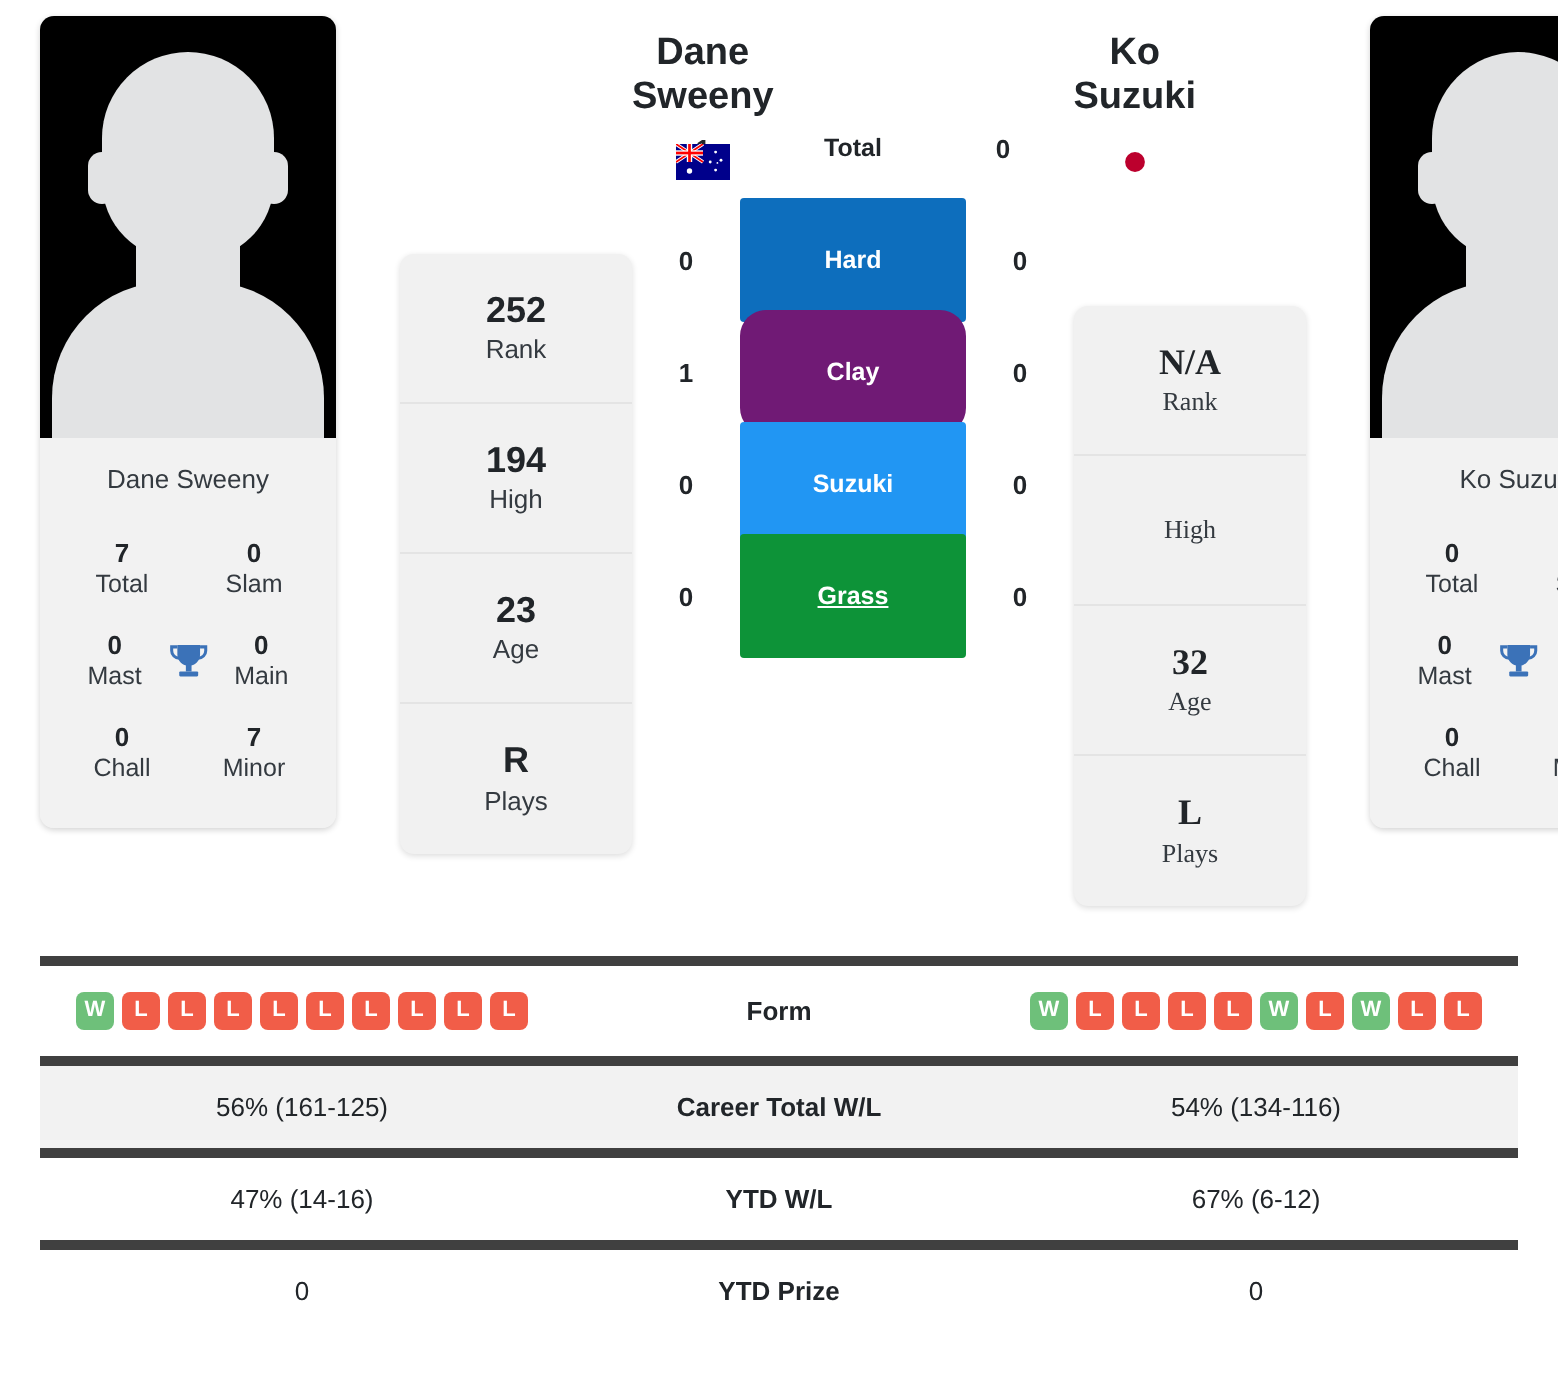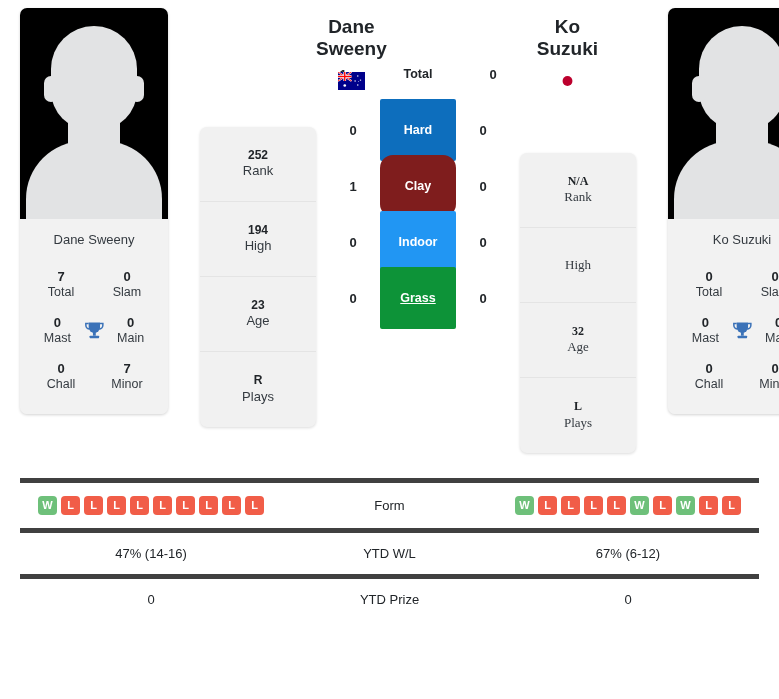--- a/index.html
+++ b/index.html
@@ -124,21 +124,21 @@
   .info-row {
     height: 75px;
     display: flex;
     flex-direction: column;
     align-items: center;
     justify-content: center;
     border-bottom: 1px solid #e4e4e4;
   }
   .info-card .info-row:last-child { border-bottom: none; }
   .info-val {
-    font-size: 12px;
+    font-size: 18px;
     font-weight: bold;
     color: #212529;
     line-height: 1.3;
   }
   .info-lbl {
     font-size: 13px;
     color: #343a40;
     line-height: 1.3;
   }
 
@@ -177,21 +177,21 @@
     color: #212529;
   }
   .h2h-mid {
     width: 96px;
     text-align: center;
     font-size: 12.5px;
     font-weight: bold;
     color: #212529;
   }
   .surface-badge {
-    width: 76px;
+    width: 113px;
     text-align: center;
     font-size: 12.5px;
     font-weight: bold;
     color: #ffffff;
     padding: 24px 0;
     border-radius: 2px;
   }
 
   
   .names-band {
@@ -214,21 +214,21 @@
   .stats-table tr { border-top: 5px solid #404040; }
   .stats-table tr.shaded { background: #f2f2f2; }
   .stats-table td {
     padding: 13px 4px;
     text-align: center;
     font-size: 13px;
     color: #212529;
     vertical-align: middle;
   }
   .stats-table td.label {
-    font-weight: normal;
+    font-weight: bold;
     width: 215px;
   }
   .form-cell { white-space: nowrap; }
   .form-badge {
     display: inline-block;
     width: 19px;
     height: 19px;
     line-height: 19px;
     border-radius: 4px;
     color: #ffffff;
@@ -358,26 +358,26 @@
             <div class="h2h-mid">Total</div>
             <div class="h2h-score">0</div>
           </div>
           <div class="h2h-row">
             <div class="h2h-score">0</div>
             <div class="surface-badge" style="background: rgb(13, 110, 189);">Hard</div>
             <div class="h2h-score">0</div>
           </div>
           <div class="h2h-row">
             <div class="h2h-score">1</div>
-            <div class="surface-badge" style="background: #7f1d1d; border-radius: 13px;">Clay</div>
+            <div class="surface-badge" style="background: #701a75; border-radius: 13px;">Clay</div>
             <div class="h2h-score">0</div>
           </div>
           <div class="h2h-row">
             <div class="h2h-score">0</div>
-            <div class="surface-badge" style="background: rgb(33, 150, 243);">Indoor</div>
+            <div class="surface-badge" style="background: rgb(33, 150, 243);">Suzuki</div>
             <div class="h2h-score">0</div>
           </div>
           <div class="h2h-row">
             <div class="h2h-score">0</div>
             <div class="surface-badge" style="background: rgb(13, 147, 56); text-decoration: underline;">Grass</div>
             <div class="h2h-score">0</div>
           </div>
         </div>
     </div>
 
@@ -451,20 +451,25 @@
     </div>
 
   </div>
 
   <table class="stats-table">
     <tbody id="stats-body">
         <tr>
           <td class="form-cell"><span class="form-badge w">W</span><span class="form-badge l">L</span><span class="form-badge l">L</span><span class="form-badge l">L</span><span class="form-badge l">L</span><span class="form-badge l">L</span><span class="form-badge l">L</span><span class="form-badge l">L</span><span class="form-badge l">L</span><span class="form-badge l">L</span></td>
           <td class="label">Form</td>
           <td class="form-cell"><span class="form-badge w">W</span><span class="form-badge l">L</span><span class="form-badge l">L</span><span class="form-badge l">L</span><span class="form-badge l">L</span><span class="form-badge w">W</span><span class="form-badge l">L</span><span class="form-badge w">W</span><span class="form-badge l">L</span><span class="form-badge l">L</span></td>
+        </tr>
+        <tr class="shaded">
+          <td>56% (161-125)</td>
+          <td class="label">Career Total W/L</td>
+          <td>54% (134-116)</td>
         </tr>
         <tr>
           <td>47% (14-16)</td>
           <td class="label">YTD W/L</td>
           <td>67% (6-12)</td>
         </tr>
         <tr>
           <td>0</td>
           <td class="label">YTD Prize</td>
           <td>0</td>

